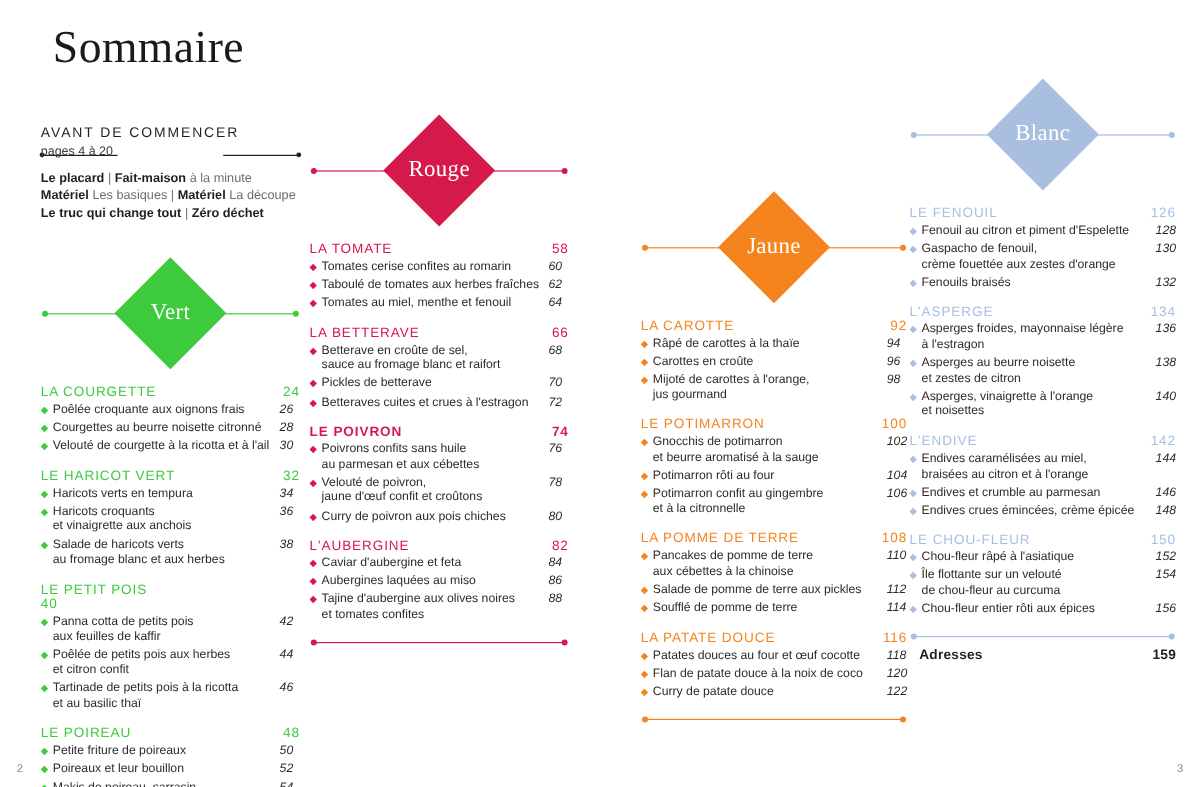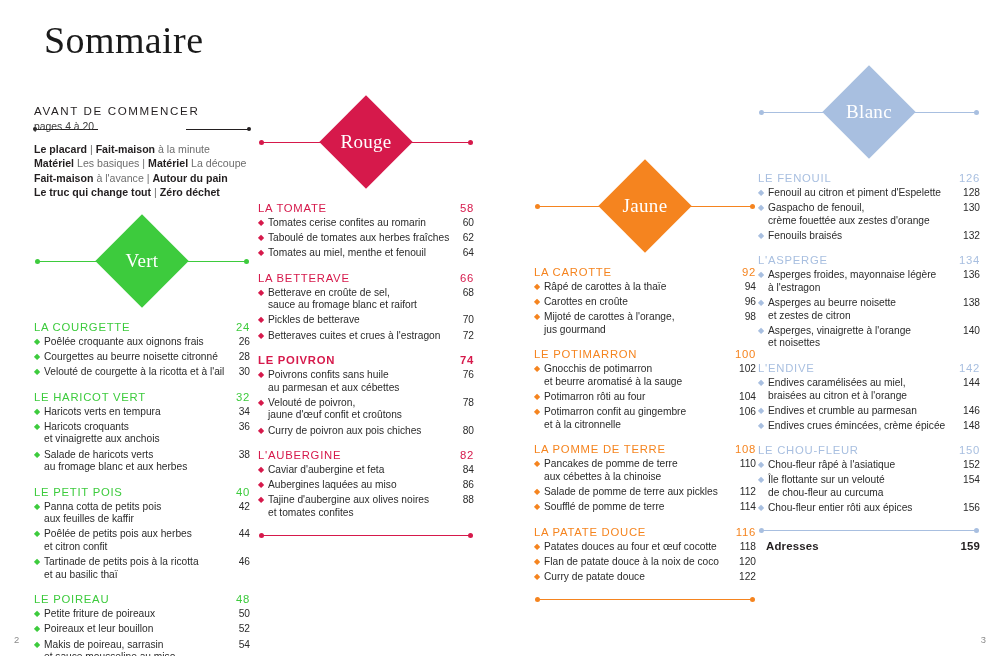--- a/index.html
+++ b/index.html
@@ -65,21 +65,21 @@
     display:flex;align-items:flex-start;
     font-size:10.2px;line-height:12.6px;
     color:#2b2b2b;
     margin-bottom:2.5px;
   }
   .bullet{
     flex:0 0 auto;width:10px;
     font-size:8px;line-height:12.6px;
   }
   .row .txt{flex:1 1 auto;padding-right:4px;}
-  .row .num{flex:0 0 auto;text-align:right;min-width:17px;color:#2b2b2b;}
+  .row .num{flex:0 0 auto;min-width:17px;color:#2b2b2b;font-style:italic;}
   .row .txt .l2{display:block;}
 
   
   .end-rule{position:relative;margin-top:13px;height:6px;}
   .end-rule .bar{position:absolute;left:4px;right:4px;top:2px;height:1.4px;}
   .end-rule .bar::before,.end-rule .bar::after{
     content:"";position:absolute;top:-2px;width:5px;height:5px;border-radius:50%;background:inherit;
   }
   .end-rule .bar::before{left:-3px;}
   .end-rule .bar::after{right:-3px;}
@@ -135,23 +135,20 @@
       <span class="sub">pages 4 à 20</span>
     </div>
     <div class="lines">
       <div>
         <span class="b">Le placard</span><span> | </span><span class="b">Fait-maison</span><span> à la minute</span>
       </div>
       <div>
         <span class="b">Matériel</span><span> Les basiques | </span><span class="b">Matériel</span><span> La découpe</span>
       </div>
       <div>
-        <span class="b">Fait-maison</span><span> à l'avance | </span><span class="b">Autour du pain</span>
-      </div>
-      <div>
         <span class="b">Le truc qui change tout</span><span> | </span><span class="b">Zéro déchet</span>
       </div>
     </div>
   </div>
 
   <div class="col" id="col-green">
       <div class="banner">
         <span class="rule" style="background:#3DCB3D;"></span>
         <span class="diamond" style="background:#3DCB3D;"></span>
         <span class="diamond-label">Vert</span>
@@ -192,21 +189,21 @@
           <span class="txt">Haricots croquants<span class="l2">et vinaigrette aux anchois</span></span>
           <span class="num">36</span>
         </div>
         <div class="row">
           <span class="bullet" style="color:#3DCB3D;">◆</span>
           <span class="txt">Salade de haricots verts<span class="l2">au fromage blanc et aux herbes</span></span>
           <span class="num">38</span>
         </div>
       </div>
       <div class="section">
-        <div class="sec-head" style="color: rgb(61, 203, 61);">
+        <div class="sec-head" style="color: rgb(61, 203, 61); flex-direction: column;">
           <span class="label">LE PETIT POIS</span>
           <span class="pg">40</span>
         </div>
         <div class="row">
           <span class="bullet" style="color:#3DCB3D;">◆</span>
           <span class="txt">Panna cotta de petits pois<span class="l2">aux feuilles de kaffir</span></span>
           <span class="num">42</span>
         </div>
         <div class="row">
           <span class="bullet" style="color:#3DCB3D;">◆</span>

